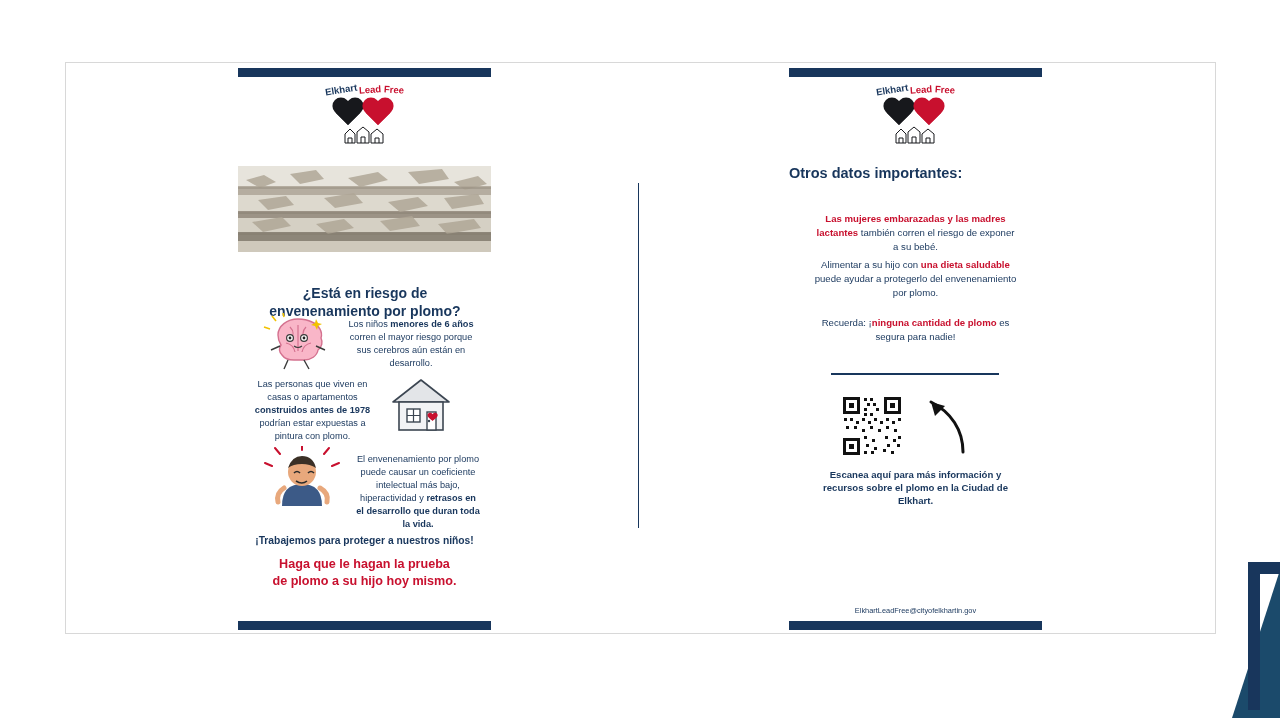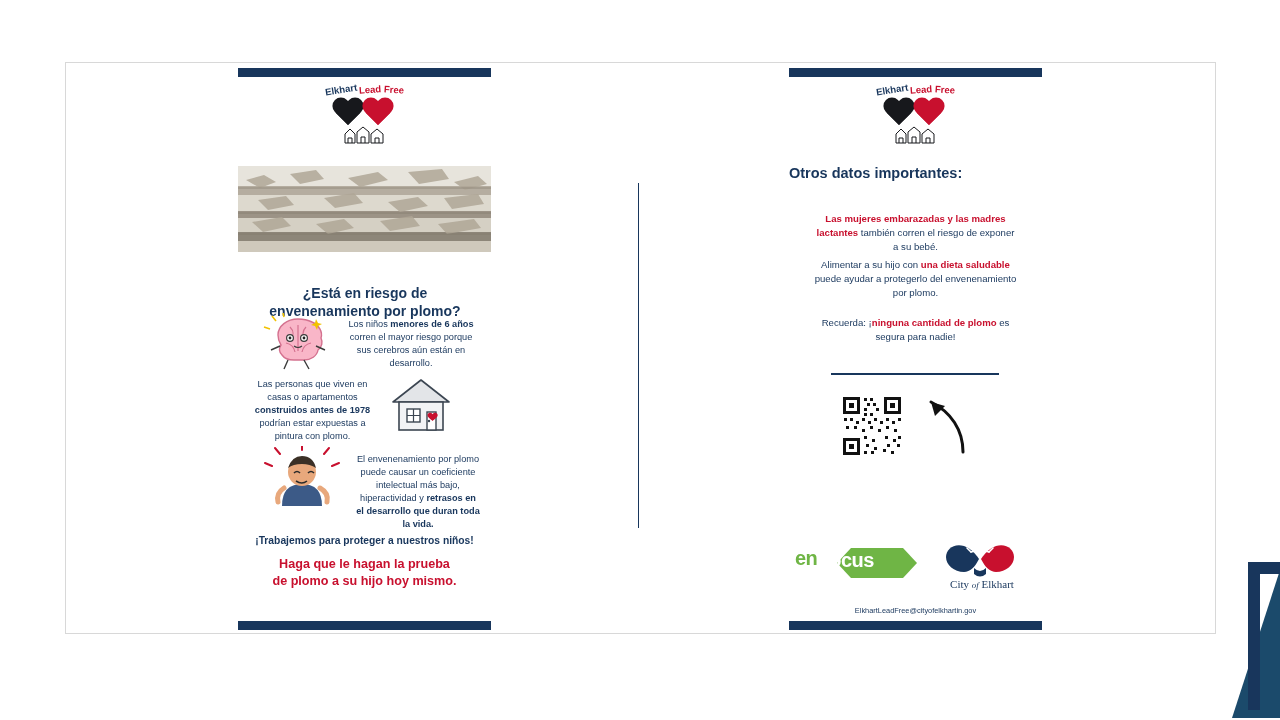--- a/index.html
+++ b/index.html
@@ -544,44 +544,22 @@
           <rect x="50" y="56" width="3" height="3"></rect>
         <rect x="57" y="41" width="3" height="3"></rect>
       </g>
     </svg>
 
     <svg class="arrow-box" viewBox="0 0 66 70">
       <path d="M52 62 C52 40 40 22 20 12" stroke="#111" stroke-width="3" fill="none" stroke-linecap="round"></path>
       <path d="M20 12 L34 16 L24 26 Z" fill="#111"></path>
     </svg>
 
-
-    <div class="logos-row">
-      <svg class="enfocus" viewBox="0 0 112 34">
-        <path d="M44 2 L96 2 L110 17 L96 32 L44 32 L30 17 Z" fill="#6fb545"></path>
-      </svg>
-      <div class="enfocus-en">en</div>
-      <div class="enfocus-text">focus</div>
-
-      <svg class="cityelk" viewBox="0 0 96 58">
-        <g>
-          <path d="M30 34 c-10 0 -18 -7 -18 -15 c0 -8 8 -14 18 -11 c6 2 11 7 15 13 c-4 8 -9 13 -15 13 z" fill="#18365c"></path>
-          <path d="M62 34 c10 0 18 -7 18 -15 c0 -8 -8 -14 -18 -11 c-6 2 -11 7 -15 13 c4 8 9 13 15 13 z" fill="#c8102e"></path>
-          <g fill="none" stroke="#ffffff" stroke-width="1.6" stroke-linecap="round">
-            <path d="M46 28 l0 -10"></path>
-            <path d="M46 18 l-5 -5 l-4 1 M41 13 l-1 -5 M46 18 l5 -5 l4 1 M51 13 l1 -5"></path>
-            <path d="M37 14 l-4 -4 M55 14 l4 -4"></path>
-          </g>
-          <path d="M40 30 q6 6 12 0 l0 6 q-6 5 -12 0 z" fill="#18365c"></path>
-        </g>
-      </svg>
-      <div class="city-label">
-        <span>City</span> <span class="of">of</span> <span>Elkhart</span>
-      </div>
-    </div>
+    <div class="scan-text">Escanea aquí para más información y recursos sobre el plomo en la Ciudad de Elkhart.</div>
+
 
     <div class="email">ElkhartLeadFree@cityofelkhartin.gov</div>
   </div>
 </div>
 
 <svg class="corner-deco" viewBox="0 0 120 170">
   <path d="M120 0 L120 170 L68 170 L68 150 L100 150 L100 24 L92 24 L92 170 L68 170 Z" fill="#18365c" opacity="0"></path>
   <path d="M120 18 L120 170 L70 170 L120 120 Z" fill="#ffffff"></path>
   <path d="M120 20 L120 168 L72 168 Z" fill="#1b4a6b"></path>
   <path d="M120 12 L120 24 L100 24 L100 160 L88 160 L88 12 Z" fill="#18365c"></path>

